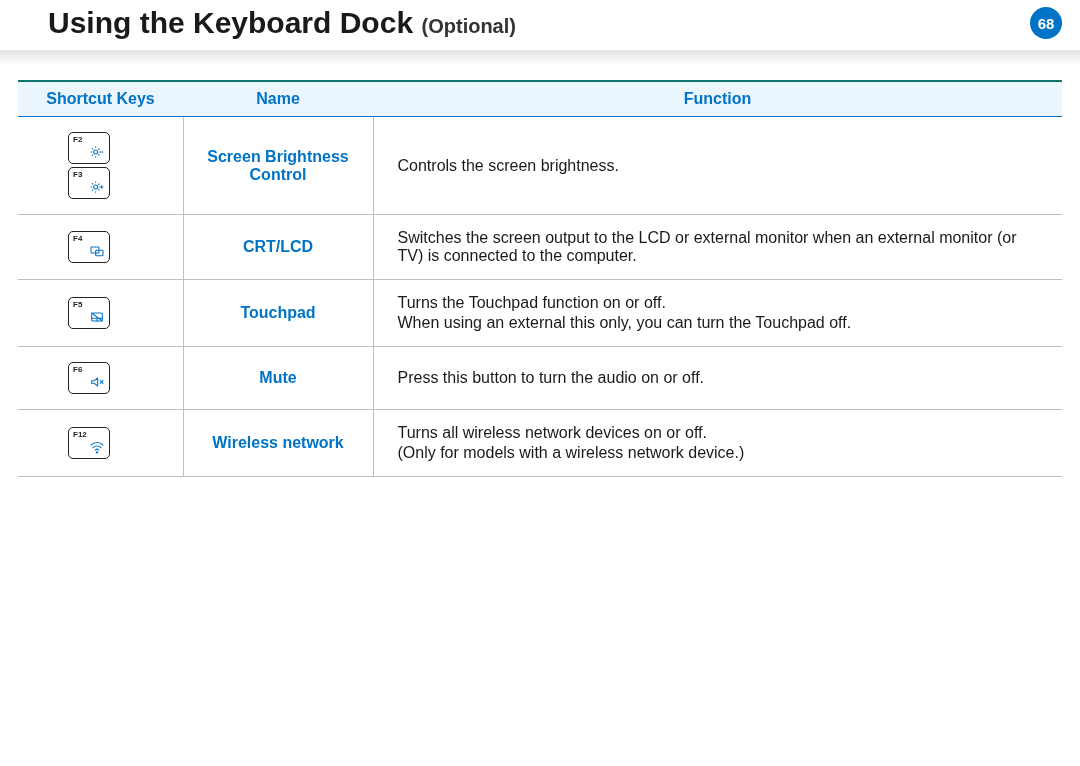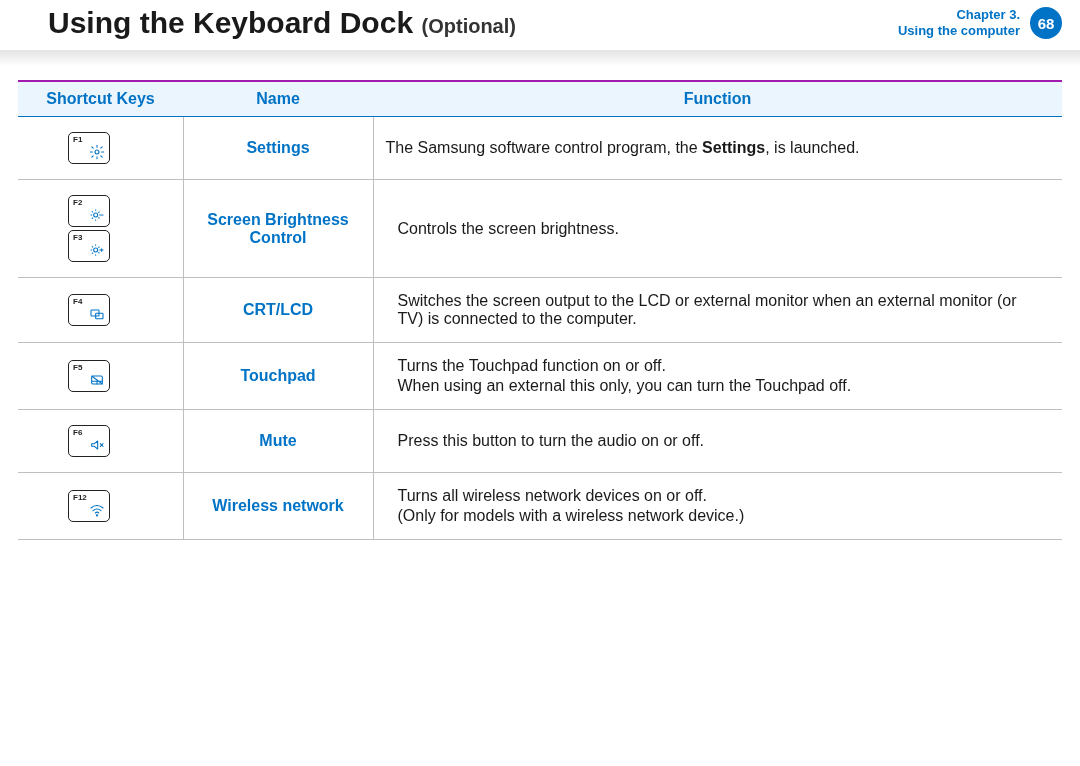--- a/index.html
+++ b/index.html
@@ -68,21 +68,21 @@
   table.fk col.c-keys { width: 165px; }
   table.fk col.c-name { width: 190px; }
   table.fk col.c-func { width: auto; }
   table.fk thead th {
     background: #eaf5fd;
     color: #0073c6;
     font-size: 16px;
     font-weight: 700;
     text-align: center;
     padding: 8px 10px;
-    border-top: 2px solid #a21caf;
+    border-top: 2px solid #0f766e;
     border-bottom: 1px solid #0073c6;
   }
   table.fk thead th.hfunc { text-align: center; }
   table.fk tbody td {
     border-bottom: 1px solid #bfbfbf;
     padding: 12px 12px;
     font-size: 16px;
     color: #1a1a1a;
     vertical-align: middle;
   }
@@ -131,24 +131,20 @@
 </style>
 </head>
 <body>
 
 <div class="header">
   <div>
     <span class="title-main">Using the Keyboard Dock</span>
     <span class="title-sub">(Optional)</span>
   </div>
   <div class="chapter-box">
-    <div class="chapter-text">
-      <div>Chapter 3.</div>
-      <div>Using the computer</div>
-    </div>
     <div class="page-badge">68</div>
   </div>
 </div>
 <div class="divider-shadow"></div>
 
 <div class="table-wrap">
 <table class="fk">
   <colgroup>
         <col class="c-keys">
         <col class="c-name">
@@ -156,35 +152,20 @@
       </colgroup>
   <thead>
     <tr>
       <th>Shortcut Keys</th>
       <th>Name</th>
       <th class="hfunc">Function</th>
     </tr>
   </thead>
   <tbody>
 
-    <tr>
-      <td class="keys-cell">
-        <span class="keycap">
-          <span class="fnum">F1</span>
-          <svg viewBox="0 0 24 24">
-                <circle cx="12" cy="12" r="3"></circle>
-                <path d="M12 2v3M12 19v3M4.2 4.2l2.1 2.1M17.7 17.7l2.1 2.1M2 12h3M19 12h3M4.2 19.8l2.1-2.1M17.7 6.3l2.1-2.1"></path>
-              </svg>
-        </span>
-      </td>
-      <td class="name-cell">Settings</td>
-      <td class="func-cell">
-        <span>The Samsung software control program, the </span><b>Settings</b><span>, is launched.</span>
-      </td>
-    </tr>
 
     <tr>
       <td class="keys-cell">
         <span class="keycap">
           <span class="fnum">F2</span>
           <svg viewBox="0 0 24 24">
                 <circle cx="10" cy="12" r="3"></circle>
                 <path d="M10 5v-1M10 20v-1M4 12H3M17 12h-1M5.5 7.5l-.7-.7M15.2 16.5l-.7-.7M5.5 16.5l-.7.7M15.2 7.5l-.7.7M18 12h3"></path>
               </svg>
         </span>

